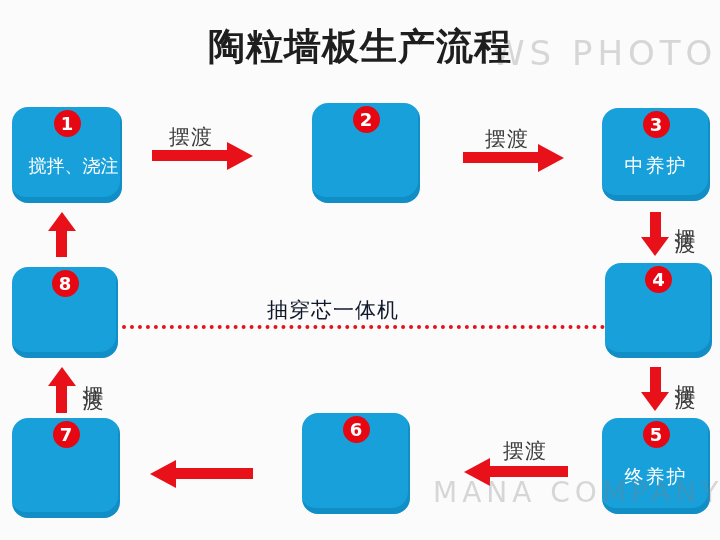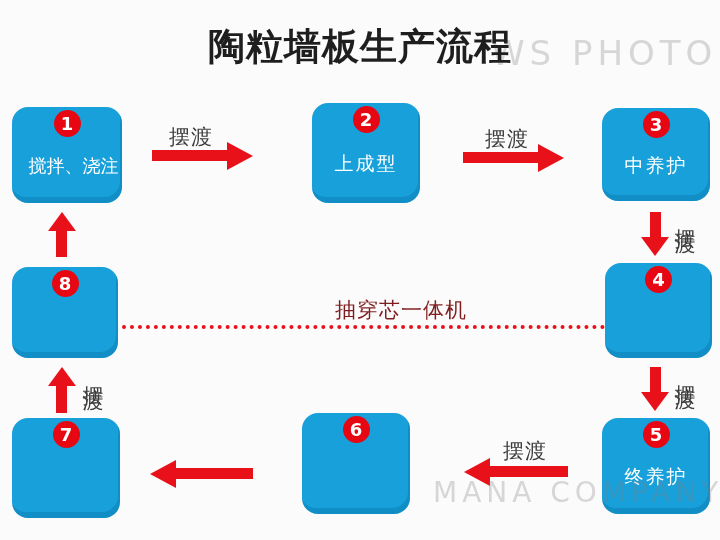--- a/index.html
+++ b/index.html
@@ -111,23 +111,23 @@
     position: absolute;
     left: 122px; top: 325px;
     width: 483px; height: 0;
     border-top: 4px dotted #e8111a;
     z-index: 1;
   }
   .dotted-label {
     position: absolute;
     left: 267px; top: 296px;
     width: 200px;
-    text-align: right;
+    text-align: left;
     font-size: 21px;
-    color: #7f1d1d;
+    color: #0f172a;
     letter-spacing: 1px;
     z-index: 3;
   }
 </style>
 </head>
 <body>
 
 <div id="stage">
 
   <div class="title">陶粒墙板生产流程</div>
@@ -137,21 +137,20 @@
   <div class="box" style="left:12px; top:107px; width:110px; height:96px;">
     <div class="num">1</div>
     <div class="lines">
       <span class="line" style="font-size:18px; letter-spacing:0;margin-left:13px;">搅拌、浇注</span>
     </div>
   </div>
 
   <div class="box" style="left:312px; top:103px; width:108px; height:100px;">
     <div class="num">2</div>
     <div class="lines">
-      <span class="line">上成型</span>
     </div>
   </div>
 
   <div class="box" style="left:602px; top:108px; width:108px; height:93px;">
     <div class="num">3</div>
     <div class="lines">
       <span class="line">中养护</span>
     </div>
   </div>
 

